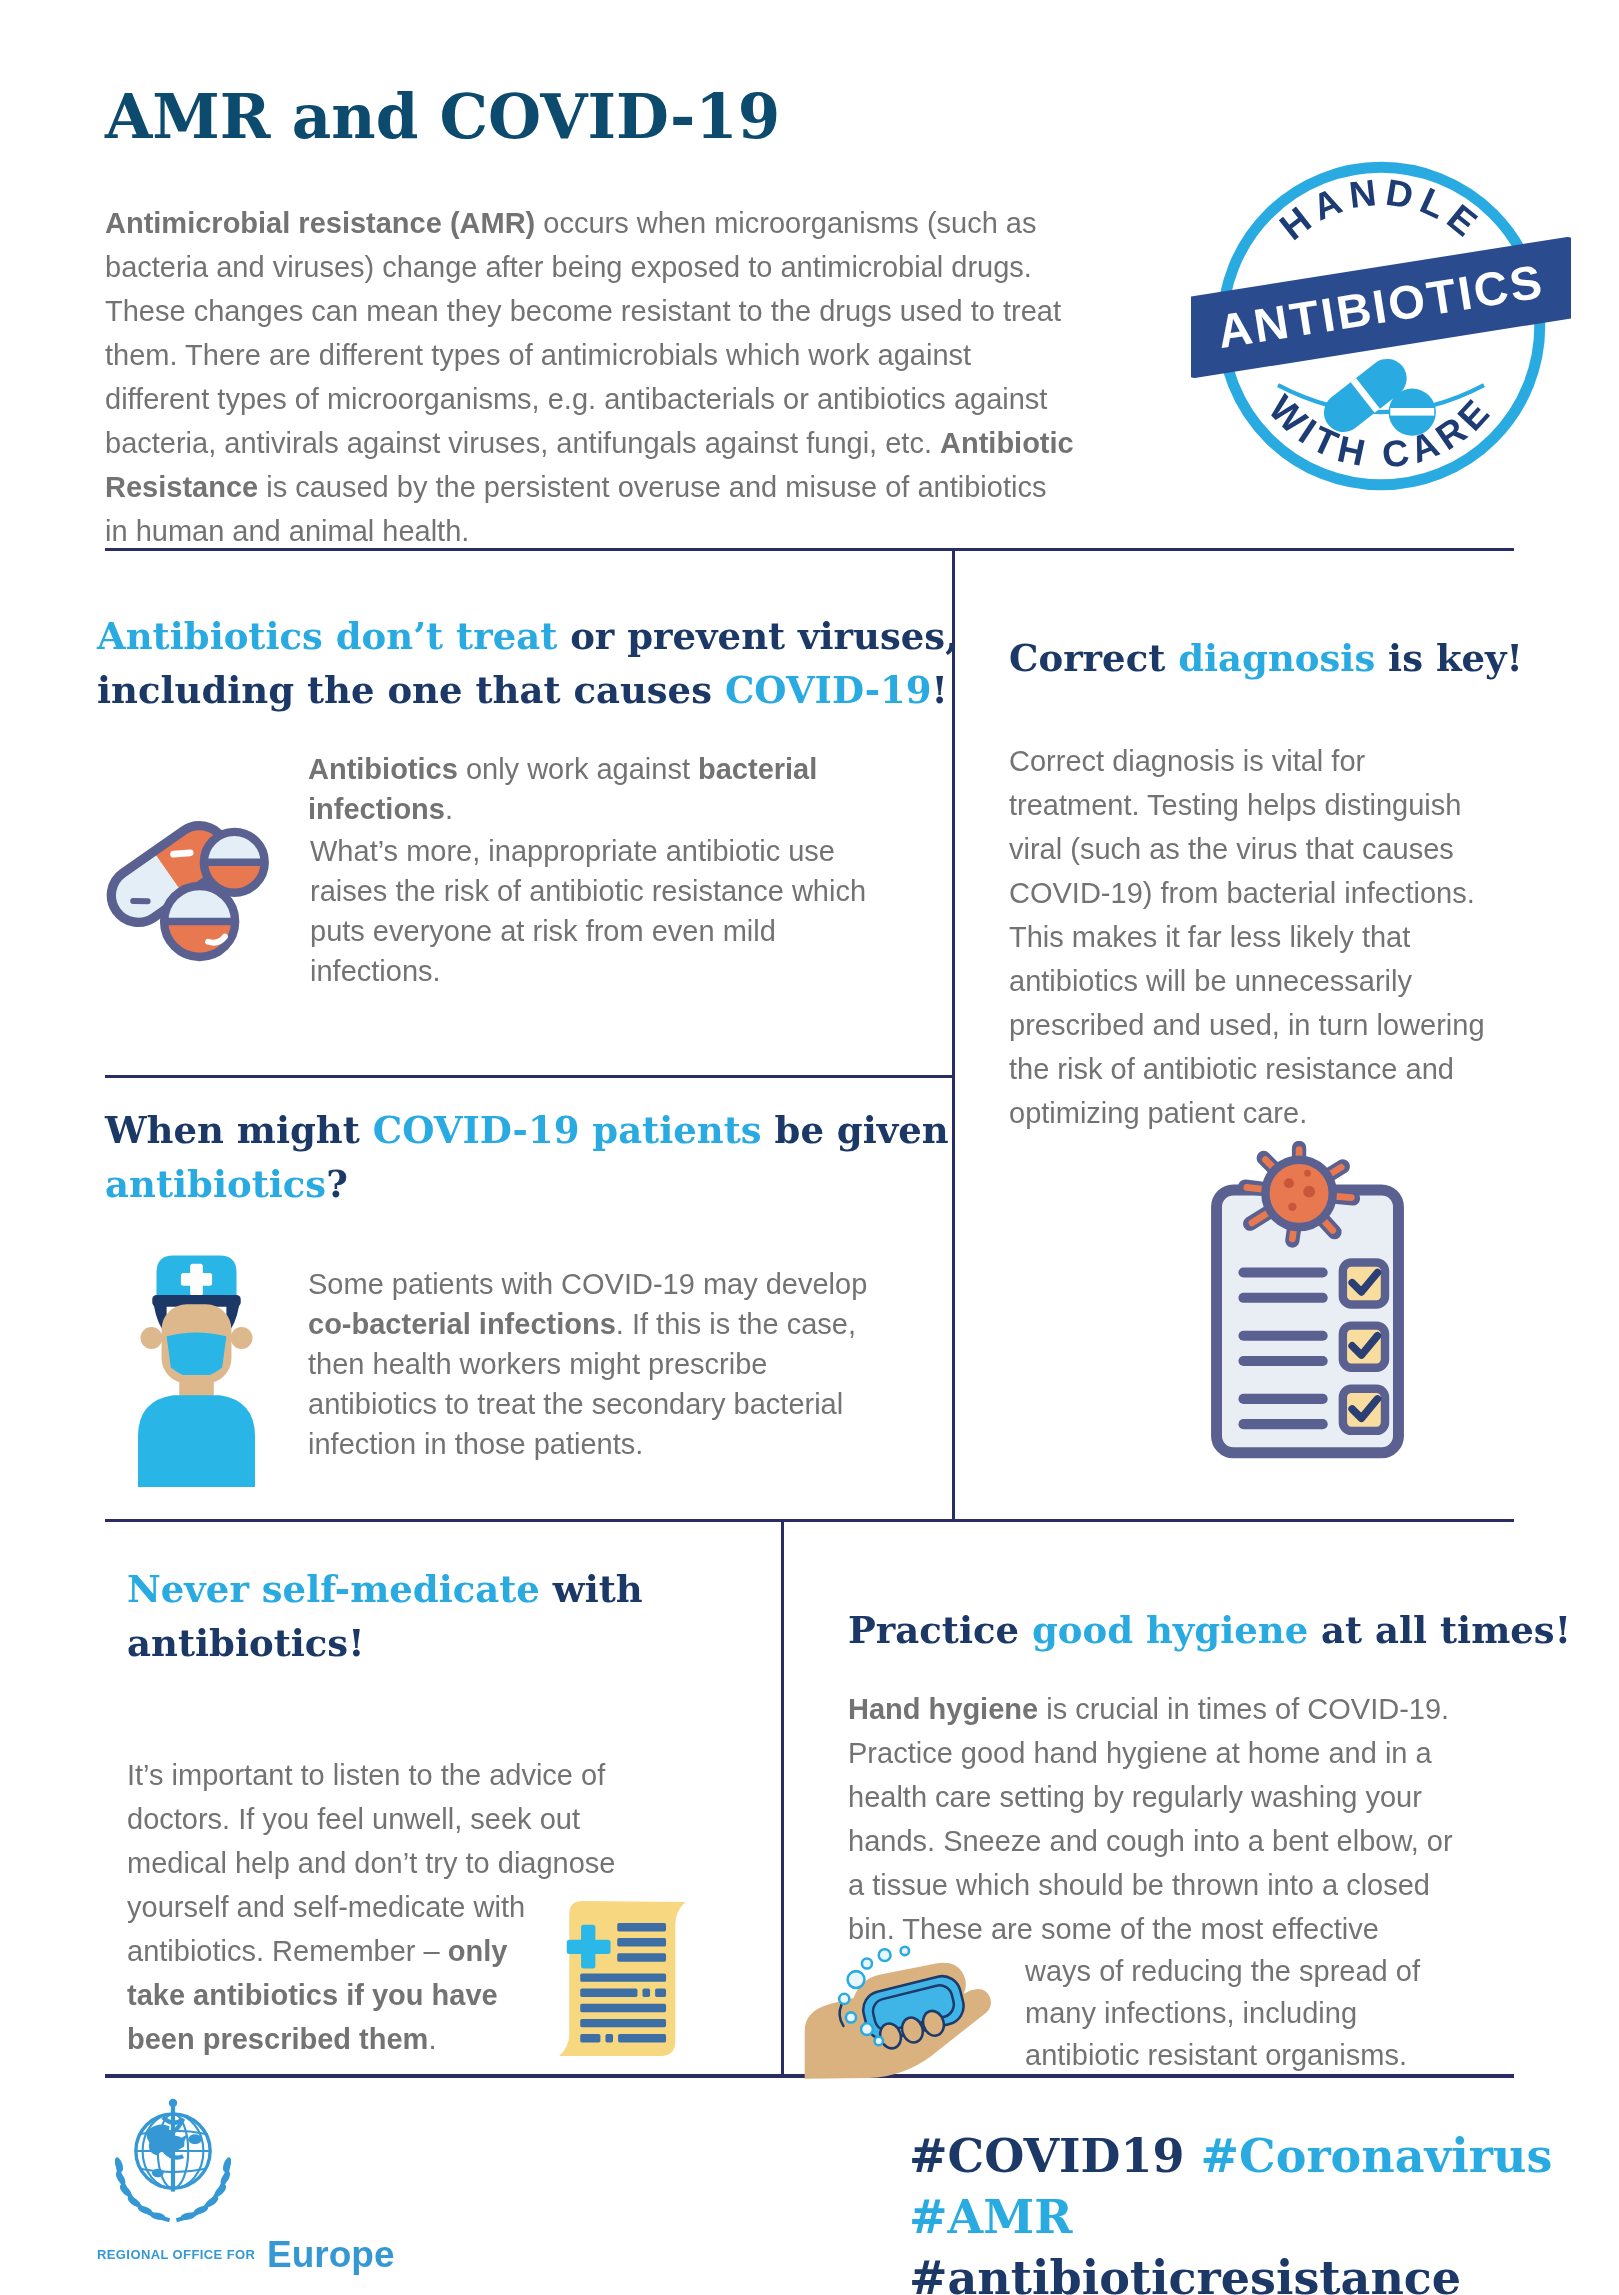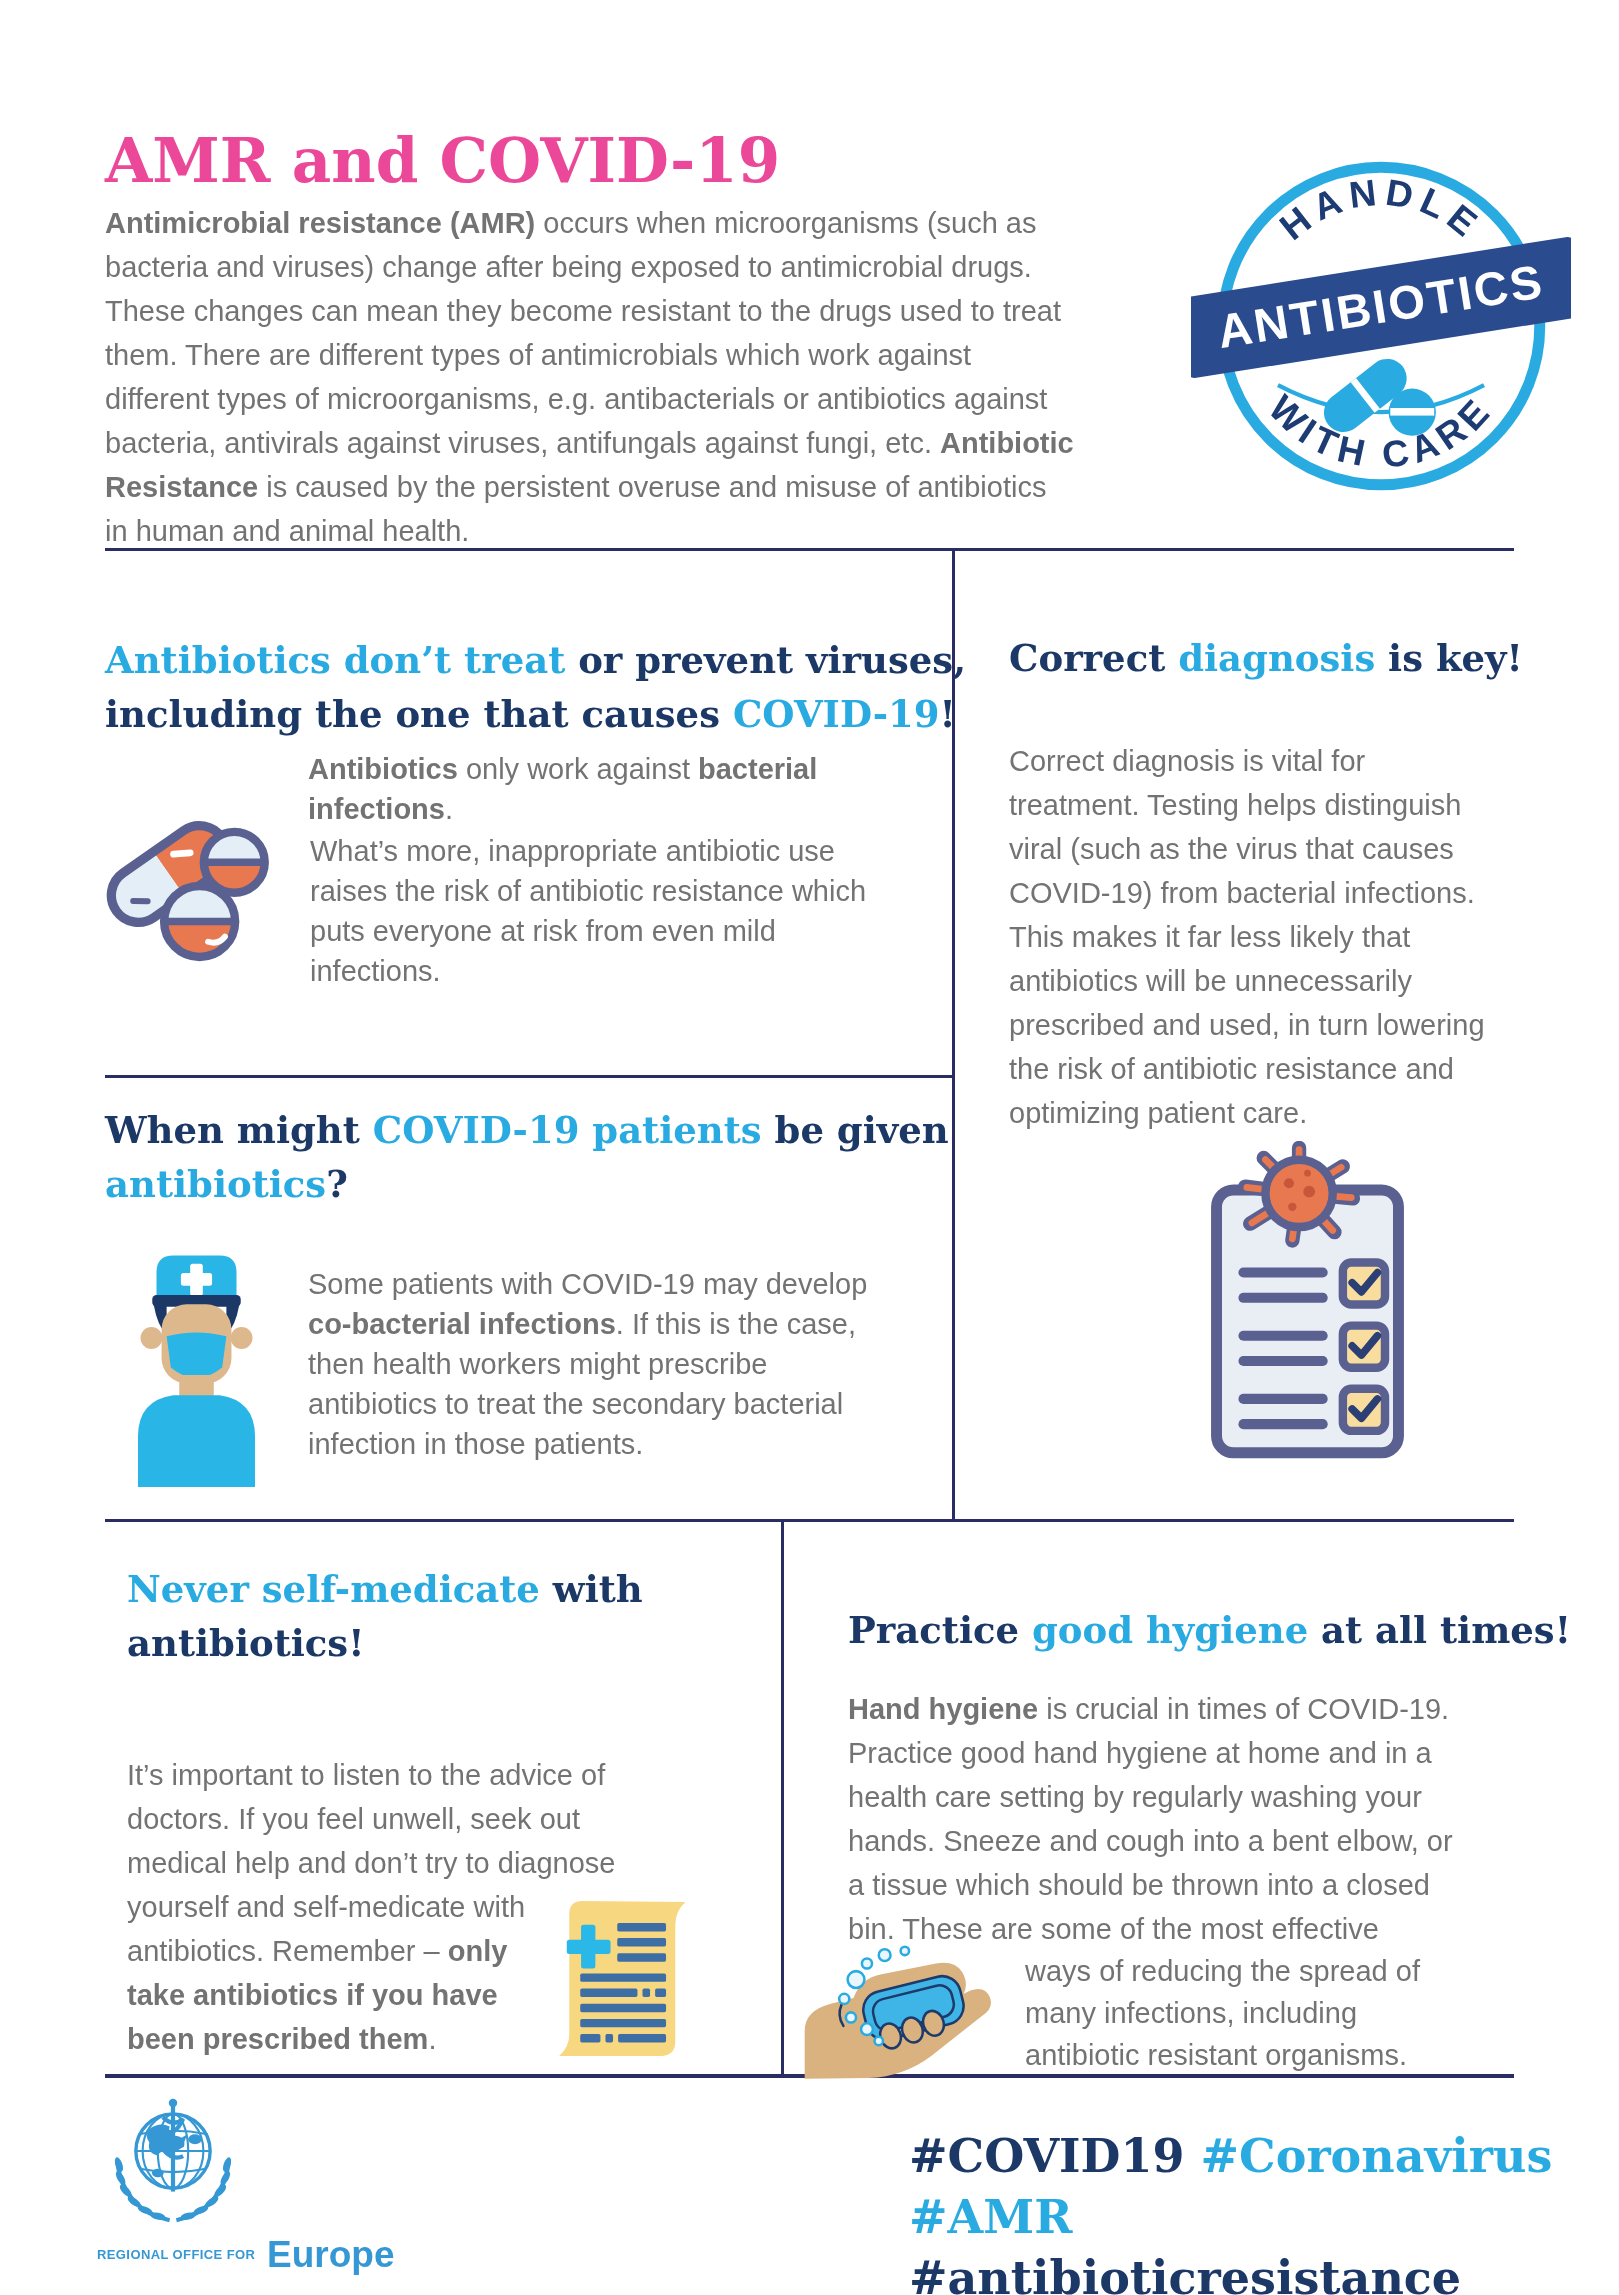--- a/index.html
+++ b/index.html
@@ -2,21 +2,21 @@
 <html style="font-size:13.5px"><head>
 <meta charset="utf-8">
 <style>
   html,body{margin:0;padding:0;background:#ffffff;}
   #page{position:relative;width:1620px;height:2295px;background:#ffffff;overflow:hidden;
         font-family:"Liberation Sans",sans-serif;}
   .abs{position:absolute;}
   .serif{font-family:"DejaVu Serif",serif;font-weight:700;}
   .cyan{color:#29ABE2;}
   .navy{color:#1C3867;}
-  .title{font-size:61px;color:#ec4899;letter-spacing:0px;margin-top:44px;}
+  .title{font-size:61px;color:#0c4a6e;letter-spacing:0px;}
   .h-sec{font-size:37px;line-height:54px;color:#1C3867;}
   .body-text{font-size:29px;line-height:44px;color:#737373;}
   .lh48{line-height:40px;}
   .lh50{line-height:42px;}
   b{font-weight:700;}
   .rule{background:#2A2D64;}
   .hash{font-size:46px;line-height:61px;}
   .who-name{font-weight:700;color:#3598D4;font-size:40px;line-height:45px;letter-spacing:-0.8px;}
   .who-office{font-weight:700;color:#3598D4;font-size:13px;letter-spacing:0.4px;}
   .who-region{font-weight:700;color:#3598D4;font-size:37px;}
@@ -63,21 +63,21 @@
     </svg>
   </div>
 
   <div class="abs rule" style="left:105px;top:548px;width:1409px;height:3.4px;"></div>
   <div class="abs rule" style="left:952px;top:548px;width:3.4px;height:974px;"></div>
   <div class="abs rule" style="left:105px;top:1075px;width:850px;height:3.4px;"></div>
   <div class="abs rule" style="left:105px;top:1519px;width:1409px;height:3.4px;"></div>
   <div class="abs rule" style="left:781px;top:1519px;width:3.4px;height:558px;"></div>
   <div class="abs rule" style="left:105px;top:2074px;width:1409px;height:4.2px;"></div>
 
-  <div class="abs serif h-sec" style="left:105px;top:609px;width:869px;margin-top:24px;">
+  <div class="abs serif h-sec" style="left:97px;top:609px;width:869px;">
     <span class="cyan">Antibiotics don’t treat</span><span class="navy"> or prevent viruses, including the one that causes </span><span class="cyan">COVID-19</span><span class="navy">!</span>
   </div>
 
   <div class="abs" style="left:105px;top:793px;">
     <svg width="169" height="169" viewBox="0 0 200 200">
       <g transform="rotate(-35 75 95)">
         <path d="M75,64 L119,64 A32,32 0 0 1 119,128 L75,128 Z" fill="#E8784F"></path>
         <path d="M75,64 L31,64 A32,32 0 0 0 31,128 L75,128 Z" fill="#E4EEF7"></path>
         <rect x="-1" y="64" width="152" height="64" rx="32" fill="none" stroke="#5A6191" stroke-width="11"></rect>
         <line x1="93" y1="80" x2="110" y2="90" stroke="#ffffff" stroke-width="8" stroke-linecap="round"></line>

